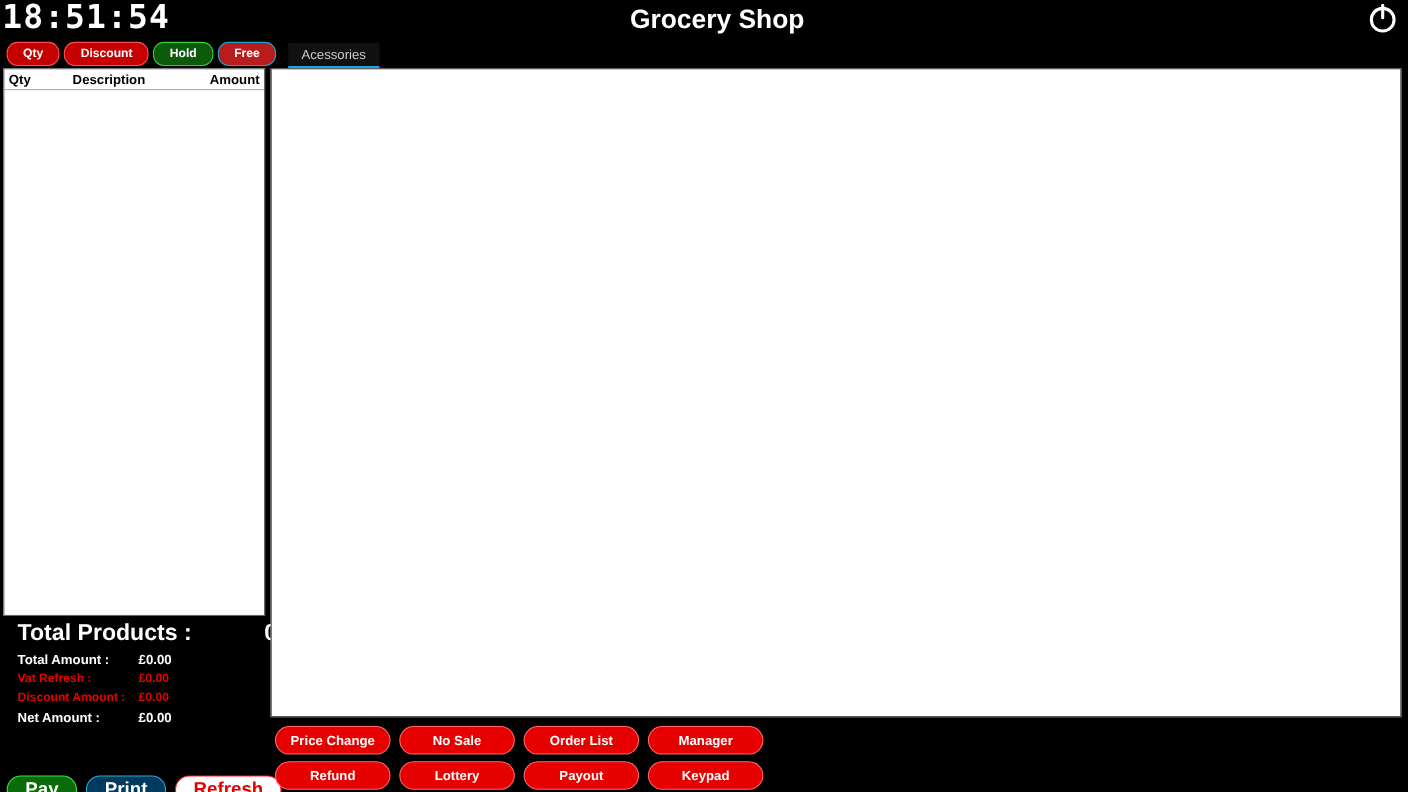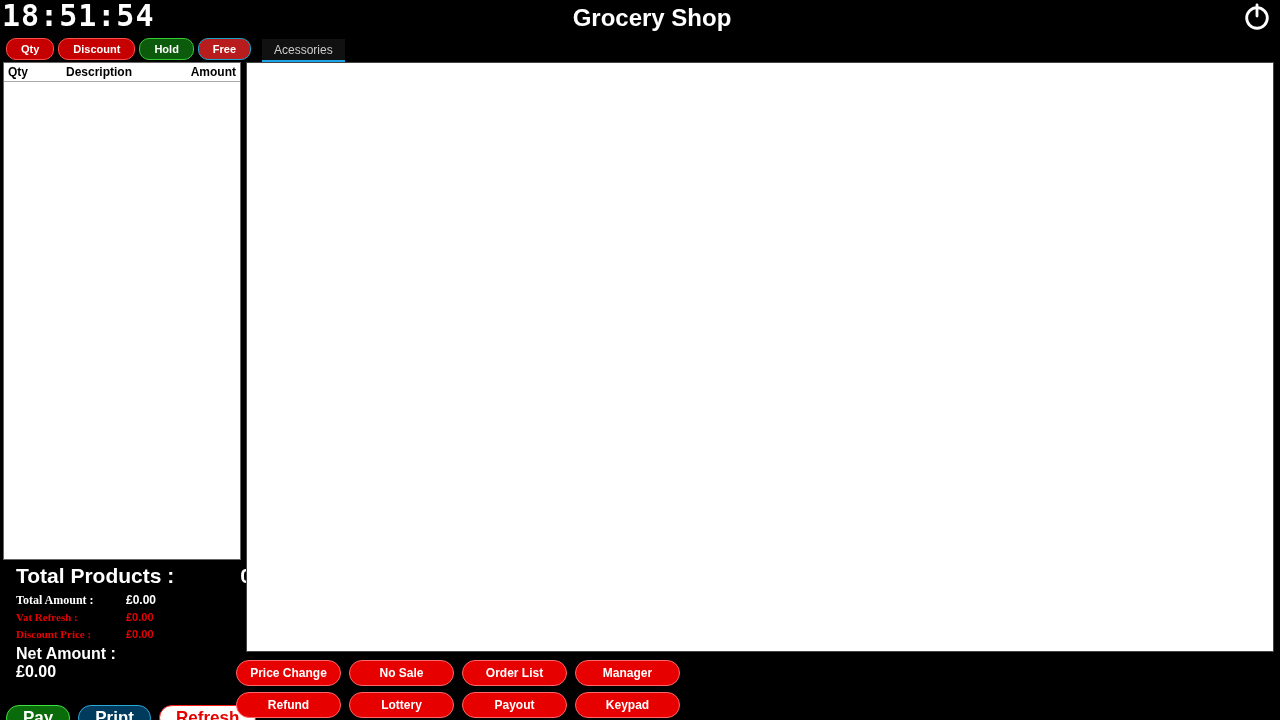--- a/index.html
+++ b/index.html
@@ -23,40 +23,40 @@
   .cart-panel { position: absolute; left: 3px; top: 62px; width: 238px; height: 498px; background: #fff; color: #000; border: 1px solid #666; }
   .cart-header { display: flex; font-size: 12px; font-weight: bold; border-bottom: 1px solid #aaa; padding: 2px 4px; }
   .cart-header .col-qty { width: 30px; }
   .cart-header .col-desc { flex: 1; padding-left: 28px; }
   .cart-header .col-amt { width: 55px; text-align: right; }
 
   
   .totals { position: absolute; left: 0; top: 562px; width: 258px; padding: 2px 6px 0 16px; }
   .total-products { display: flex; justify-content: space-between; font-size: 21px; font-weight: bold; margin-bottom: 4px; }
   .line { display: flex; font-size: 12px; line-height: 17px; }
-  .line .lbl { width: 110px; font-weight: bold; font-family: Liberation Serif, serif; }
+  .line .lbl { width: 110px; font-weight: bold; }
   .line .val { font-weight: bold; }
   .line.red .lbl, .line.red .val { color: #e60000; font-size: 11px; }
-  .net-line { display: flex; font-size: 16px; font-weight: bold; margin-top: 2px; flex-direction: column; }
+  .net-line { display: flex; font-size: 12px; font-weight: bold; margin-top: 2px; }
   .net-line .lbl { width: 110px; }
 
   
   .big-actions { position: absolute; left: 6px; top: 705px; display: flex; gap: 8px; }
   .big-btn { border-radius: 14px; font-size: 17px; font-weight: bold; padding: 0 16px; height: 26px; line-height: 24px; border: 1px solid; cursor: pointer; }
   .big-btn.green { background: #0a6b0a; border-color: #3fe03f; color: #fff; }
   .big-btn.blue  { background: #003a5c; border-color: #2aa8d8; color: #fff; }
   .big-btn.white { background: #fff; border-color: #ff1a1a; color: #e60000; }
 
   
   .tab-strip { position: absolute; left: 246px; top: 38px; height: 24px; display: flex; align-items: center; margin-left: 16px; }
   .tab { background: #111; color: #ccc; font-size: 12px; padding: 4px 12px 3px 12px; border-bottom: 2px solid #1aa3e6; cursor: pointer; }
   .product-area { position: absolute; left: 246px; top: 62px; width: 1028px; height: 590px; background: #fff; border: 1px solid #444; }
 
   
-  .fn-grid { position: absolute; left: 236px; top: 660px; display: grid; grid-template-columns: repeat(4, 105px); grid-auto-rows: 26px; gap: 6px 8px; }
+  .fn-grid { position: absolute; left: 250px; top: 660px; display: grid; grid-template-columns: repeat(4, 105px); grid-auto-rows: 26px; gap: 6px 8px; }
   .fn-btn { background: #e60000; color: #fff; border: 1.5px solid #ff6666; border-radius: 14px; font-size: 12px; font-weight: bold; text-align: center; line-height: 24px; cursor: pointer; }
 </style>
 </head>
 <body>
 
 <div class="topbar">
   <div class="clock">18:51:54</div>
   <div class="title">Grocery Shop</div>
   <div class="power-btn">
     <svg viewBox="0 0 32 32">
@@ -88,21 +88,21 @@
   </div>
   <div class="line">
     <span class="lbl">Total Amount :</span>
     <span class="val">£0.00</span>
   </div>
   <div class="line red">
     <span class="lbl">Vat Refresh :</span>
     <span class="val">£0.00</span>
   </div>
   <div class="line red">
-    <span class="lbl">Discount Price :</span>
+    <span class="lbl">Discount Amount :</span>
     <span class="val">£0.00</span>
   </div>
   <div class="net-line">
     <span class="lbl">Net Amount :</span>
     <span>£0.00</span>
   </div>
 </div>
 
 <div class="big-actions">
   <div class="big-btn green">Pay</div>

